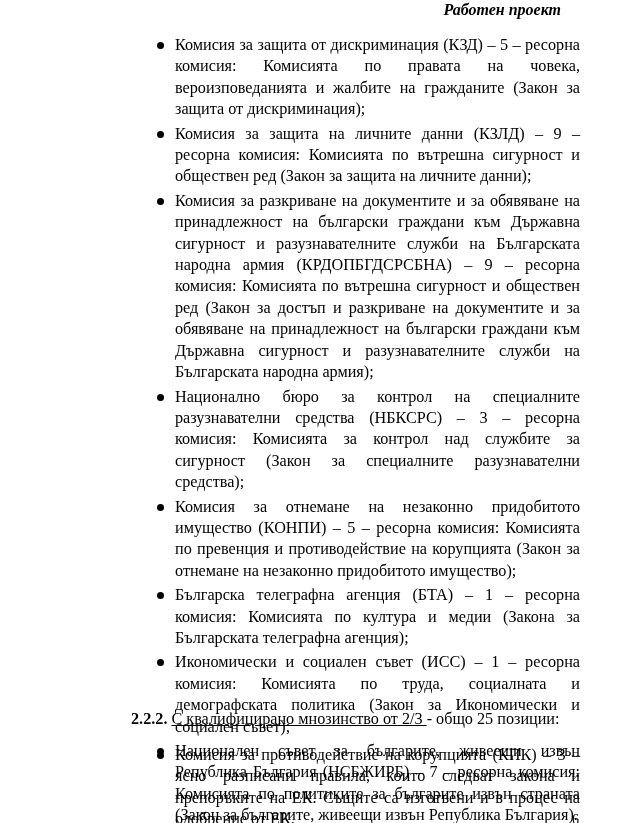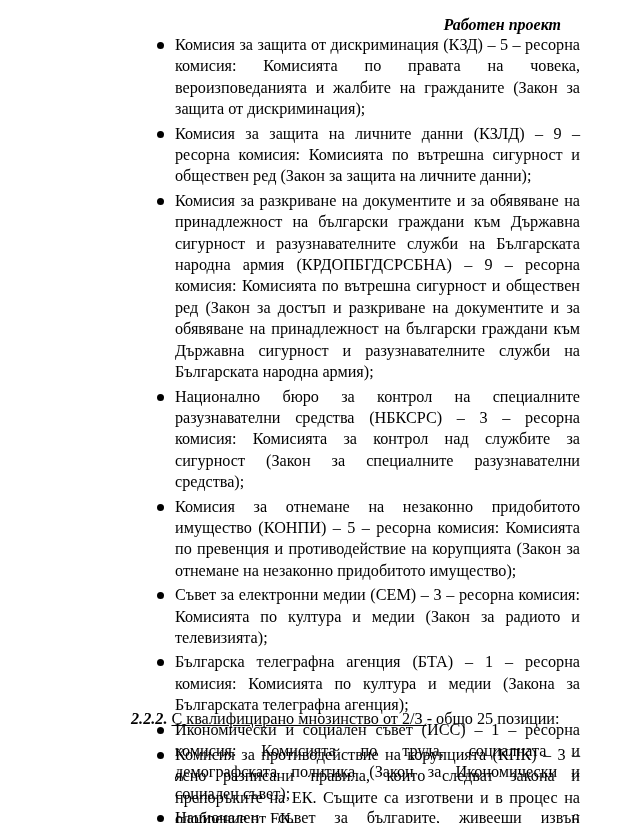--- a/index.html
+++ b/index.html
@@ -2,21 +2,21 @@
 <html><head>
 <meta charset="utf-8">
 <style>
   html, body { margin: 0; padding: 0; background: #ffffff; }
   body {
     width: 641px; height: 823px; overflow: hidden; position: relative;
     font-family: "Liberation Serif", "DejaVu Serif", serif;
     color: #000000;
   }
   .header-title {
-    position: absolute; top: 16px; right: 80px;
+    position: absolute; top: 1px; right: 80px;
     font-family: "Liberation Serif", serif;
     font-weight: bold; font-style: italic; font-size: 16px;
   }
   .list {
     position: absolute; left: 0; top: 35px; width: 641px;
     margin: 0; padding: 0; list-style: none;
   }
   .item {
     position: relative;
     margin: 0 0 3px 0;
@@ -27,21 +27,21 @@
     text-align: justify;
   }
   .bullet {
     position: absolute; left: 157px; top: 7px;
     width: 7px; height: 7px; border-radius: 50%; background: #000;
   }
   .section-heading {
     position: absolute; left: 131px; top: 709px;
     font-size: 16.2px; line-height: 21px;
   }
-  .section-num { font-weight: bold; font-style: italic; }
+  .section-num { font-weight: bold; }
   .section-title { text-decoration: underline; }
   .list2 {
     position: absolute; left: 0; top: 745px; width: 641px;
     margin: 0; padding: 0; list-style: none;
   }
   .page-num {
     position: absolute; right: 62px; top: 812px;
     font-size: 14px;
   }
 </style>
@@ -66,24 +66,20 @@
   <li class="item">
     <span class="bullet"></span>
     <span>Национално бюро за контрол на специалните разузнавателни средства (НБКСРС) – 3 – ресорна комисия: Комисията за контрол над службите за сигурност (Закон за специалните разузнавателни средства);</span>
   </li>
   <li class="item">
     <span class="bullet"></span>
     <span>Комисия за отнемане на незаконно придобитото имущество (КОНПИ) – 5 – ресорна комисия: Комисията по превенция и противодействие на корупцията (Закон за отнемане на незаконно придобитото имущество);</span>
   </li>
   <li class="item">
     <span class="bullet"></span>
-    <span>Съвет за електронни медии (СЕМ) – 3 – ресорна комисия: Комисията по култура и медии (Закон за радиото и телевизията);</span>
-  </li>
-  <li class="item">
-    <span class="bullet"></span>
     <span>Българска телеграфна агенция (БТА) – 1 – ресорна комисия: Комисията по култура и медии (Закона за Българската телеграфна агенция);</span>
   </li>
   <li class="item">
     <span class="bullet"></span>
     <span>Икономически и социален съвет (ИСС) – 1 – ресорна комисия: Комисията по труда, социалната и демографската политика (Закон за Икономически и социален съвет);</span>
   </li>
   <li class="item">
     <span class="bullet"></span>
     <span>Национален съвет за българите, живеещи извън Република България (НСБЖИРБ) – 7 – ресорна комисия: Комисията по политиките за българите извън страната (Закон за българите, живеещи извън Република България).</span>
   </li>

